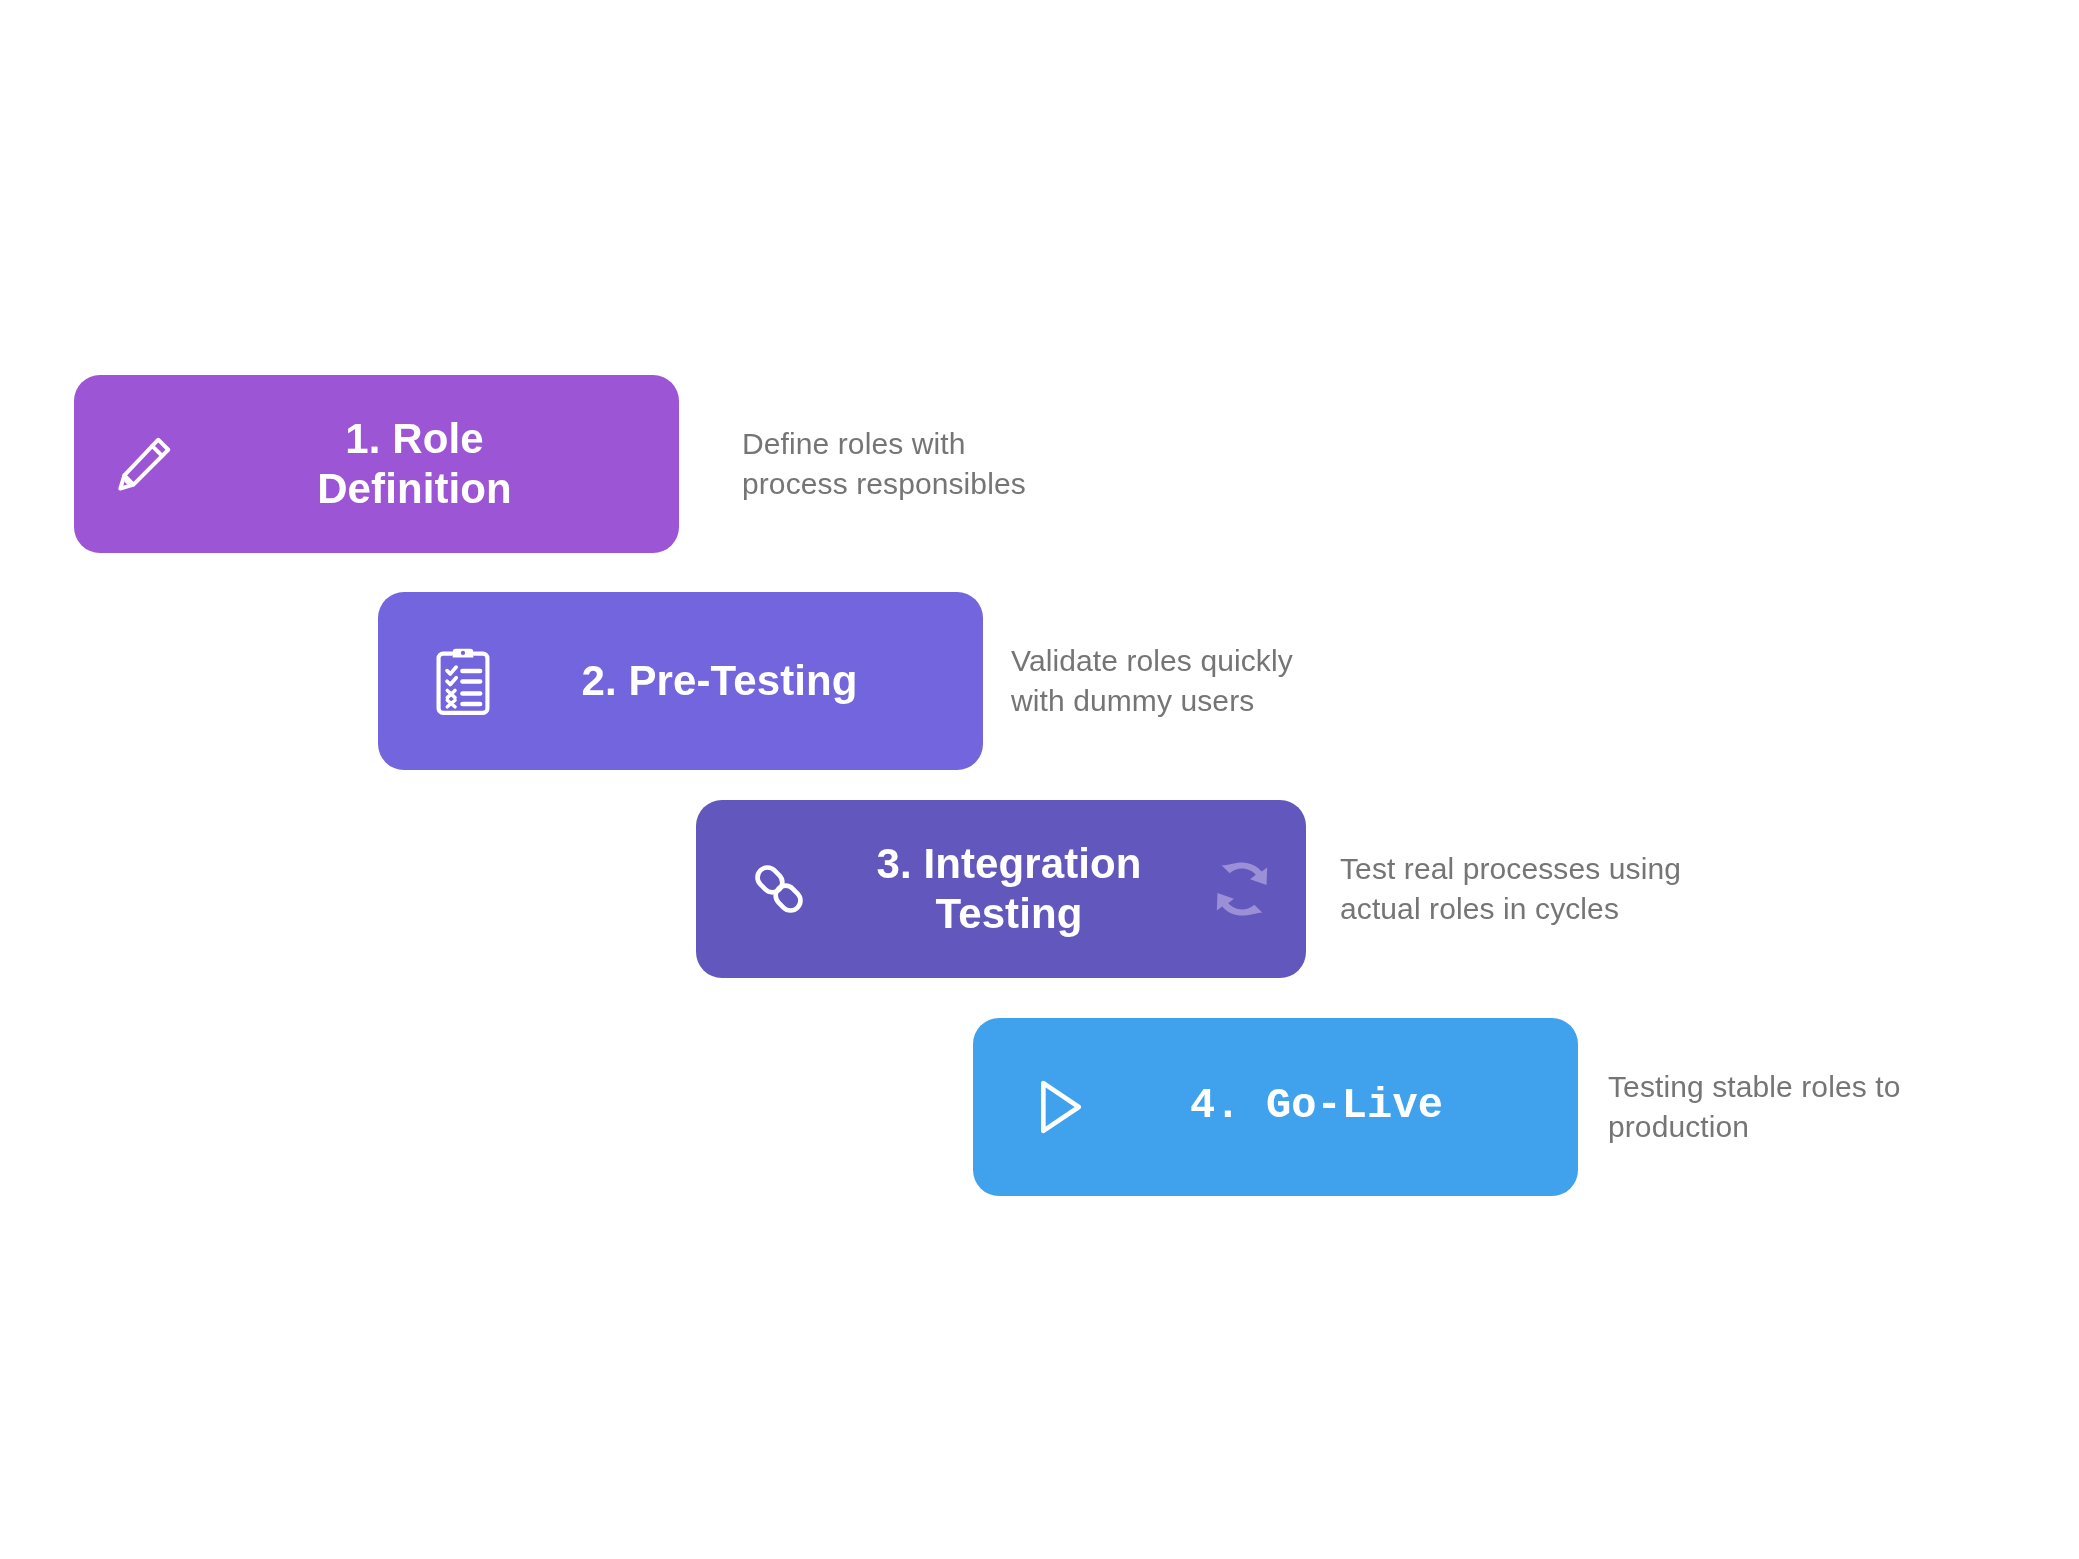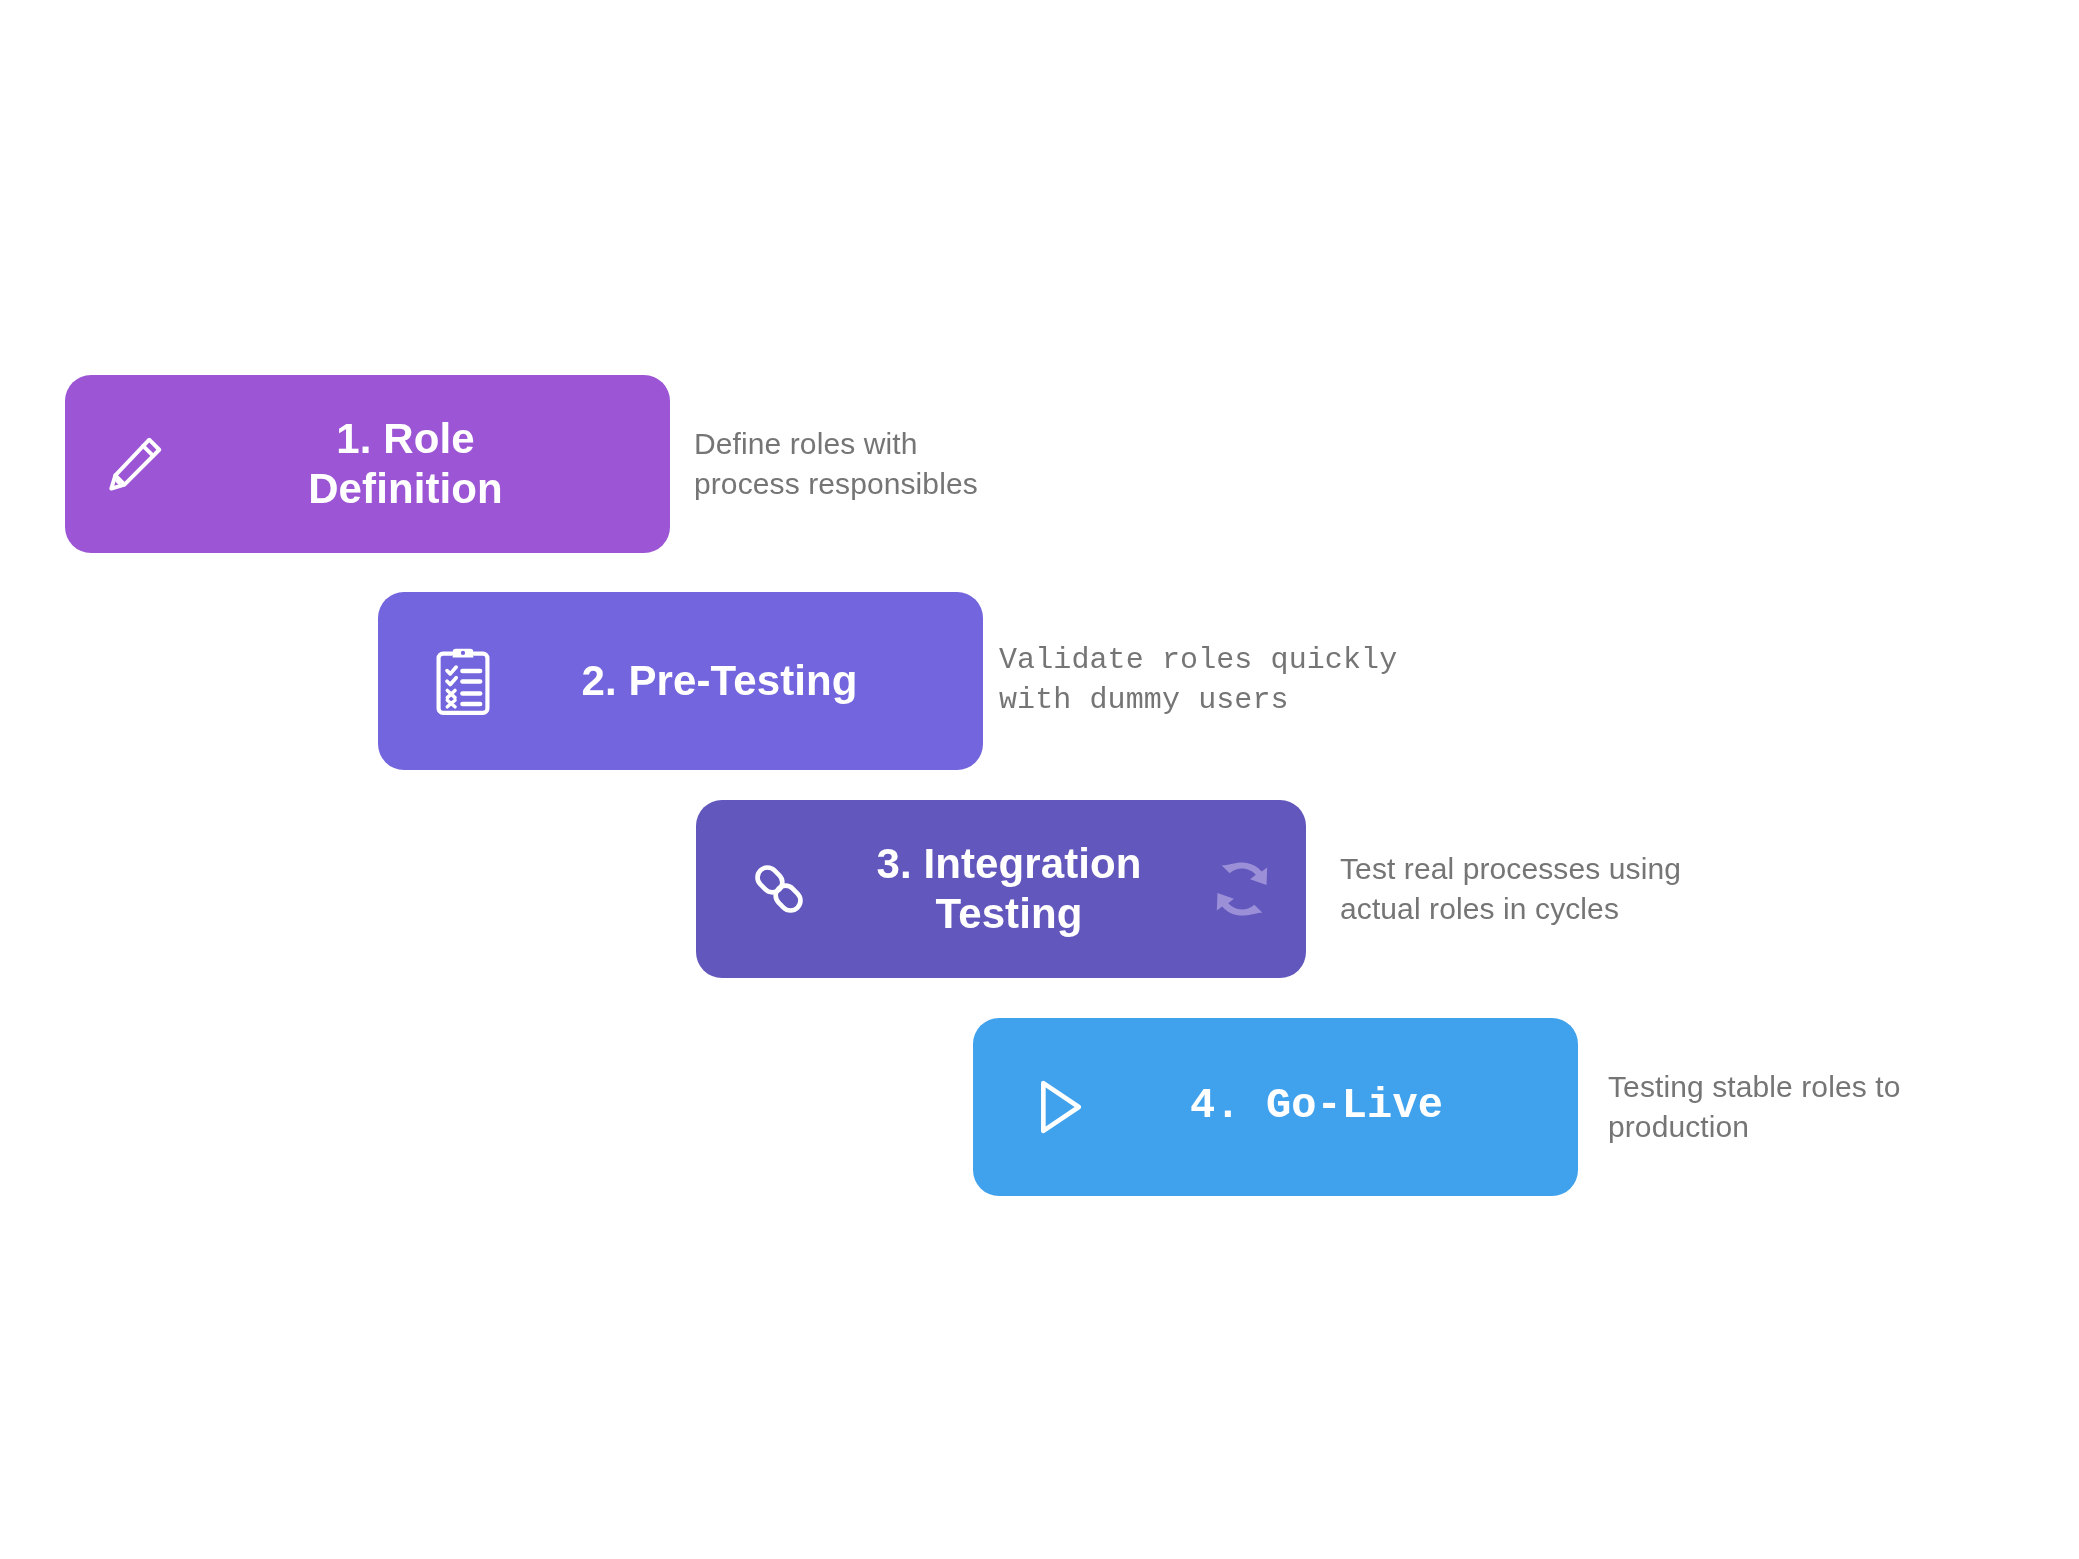--- a/index.html
+++ b/index.html
@@ -67,37 +67,37 @@
   .step-desc {
     flex: 0 0 auto;
     color: #757575;
     font-size: 30px;
     line-height: 1.32;
     white-space: pre-line;
     letter-spacing: 0.1px;
   }
 
   
-  #row-1 { left: 65px;  top: 375px;  }
+  #row-1 { left: 74px;  top: 375px; gap: 39px;  }
   #row-2 { left: 378px; top: 592px;  }
   #row-3 { left: 696px; top: 800px;  }
   #row-4 { left: 973px; top: 1018px; }
 
   #box-1 { width: 605px; height: 178px; background: #9c55d4; padding: 0 30px 0 34px; }
   #box-2 { width: 605px; height: 178px; background: #7265dd; padding: 0 40px 0 52px; }
   #box-3 { width: 610px; height: 178px; background: #6257bc; padding: 0 26px 0 48px; }
   #box-4 { width: 605px; height: 178px; background: #40a2ed; padding: 0 40px 0 48px; font-family: Liberation Mono, monospace; }
 
   #box-1 .step-label { font-size: 42px; }
   #box-2 .step-label { font-size: 42px; }
   #box-3 .step-label { font-size: 42px; }
   #box-4 .step-label { font-size: 42px; }
 
   #row-1 .step-desc { margin-left: 24px; }
-  #row-2 .step-desc { margin-left: 16px; font-family: Liberation Mono, monospace; }
+  #row-2 .step-desc { margin-left: 28px; }
   #row-3 .step-desc { margin-left: 34px; }
   #row-4 .step-desc { margin-left: 30px; }
 
   .icon-svg { display: block; }
 </style>
 </head>
 <body>
 
 <div id="stage">
 

